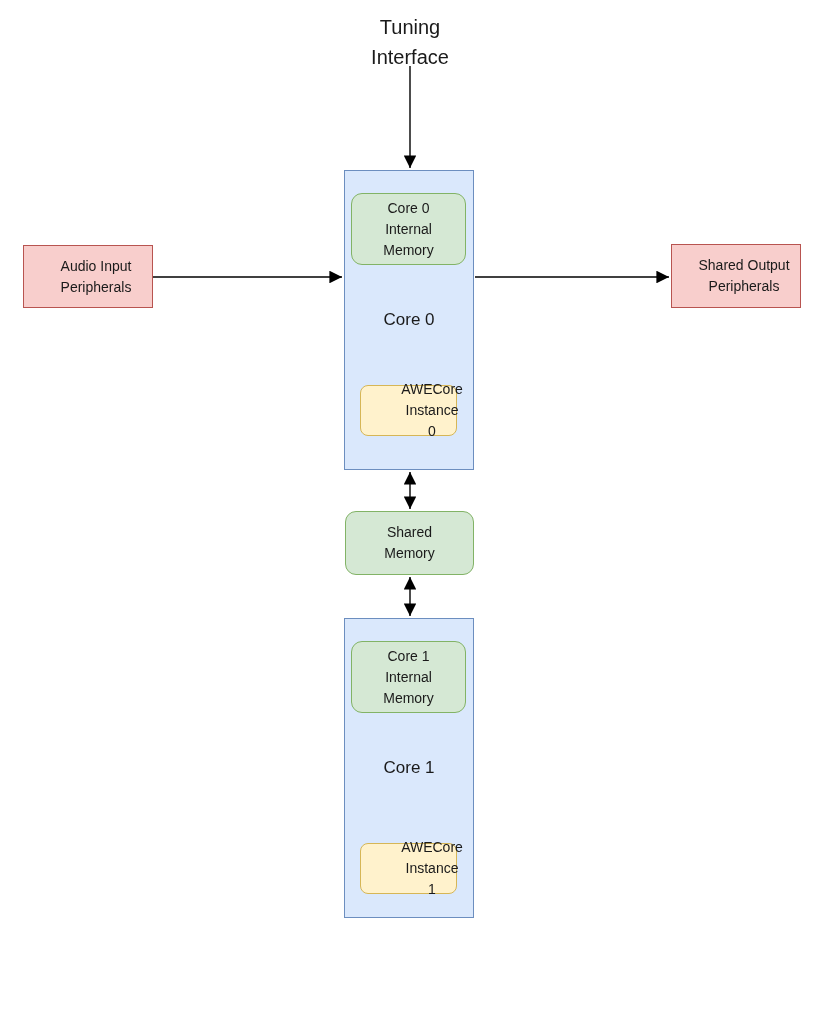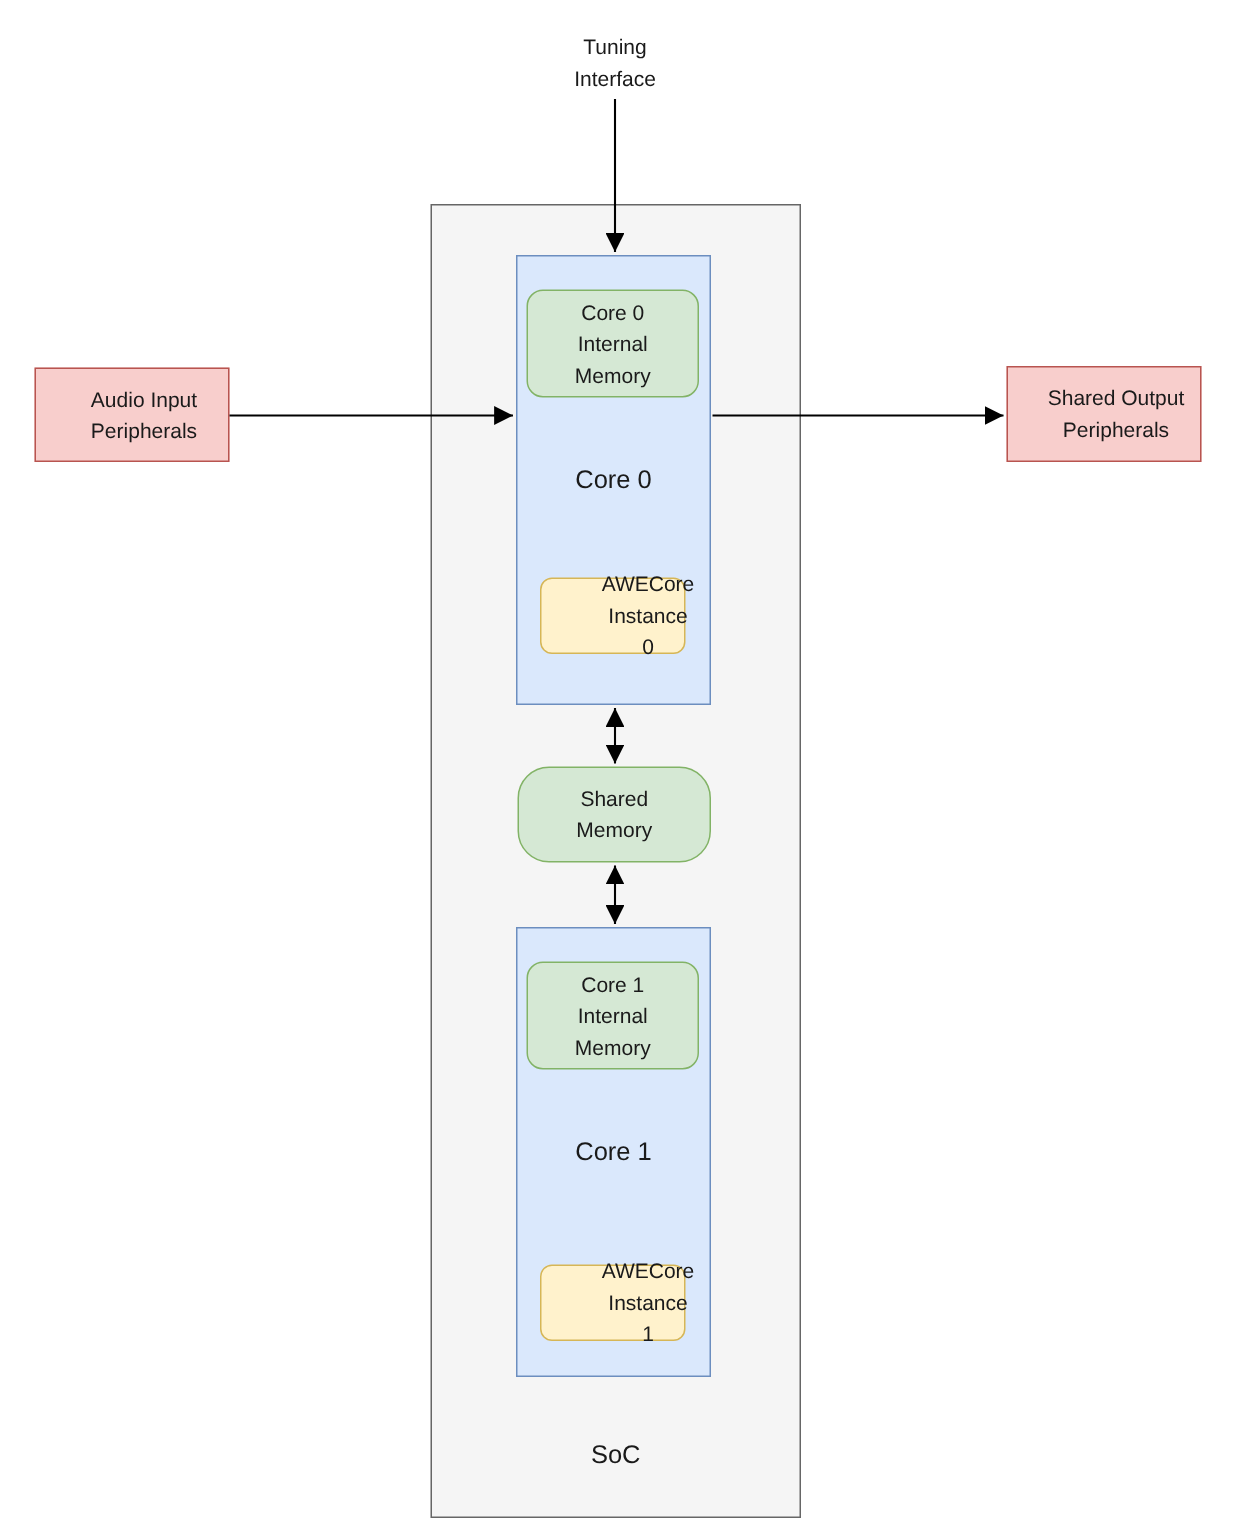--- a/index.html
+++ b/index.html
@@ -47,37 +47,34 @@
     width: 827px; height: 1025px;
     pointer-events: none;
   }
   #edges line { stroke: var(--arrow, #000000); stroke-width: 1.4; }
 </style>
 </head>
 <body>
 
 <div id="canvas">
 
-  <div class="label-layer" style="left:330px; top:20px; width:160px; height:44px; font-size:14px; line-height:1.5;">Tuning
+  <div class="label-layer" style="left:330px; top:20px; width:160px; height:44px; font-size:20px; line-height:1.5;">Tuning
 Interface</div>
 
-  <div class="node soc" style="left:287px; top:136px; width:247px; height:876px;">
-    <div class="label-layer big" style="left:0; right:0; top:816px; height:34px;">SoC</div>
-  </div>
 
   <div class="node blue" style="left:344px; top:170px; width:130px; height:300px;">
     <div class="label-layer big" style="left:0; top:0; right:0; bottom:0;">Core 0</div>
     <div class="node green" style="left:6px; top:22px; width:115px; height:72px;">Core 0
 Internal
 Memory</div>
     <div class="node yellow" style="left:15px; top:214px; width:97px; height:51px;">AWECore
 Instance 0</div>
   </div>
 
-  <div class="node green" style="left:345px; top:511px; width:129px; height:64px;border-radius:21px;">Shared
+  <div class="node green" style="left:345px; top:511px; width:129px; height:64px;">Shared
 Memory</div>
 
   <div class="node blue" style="left:344px; top:618px; width:130px; height:300px;">
     <div class="label-layer big" style="left:0; top:0; right:0; bottom:0;">Core 1</div>
     <div class="node green" style="left:6px; top:22px; width:115px; height:72px;">Core 1
 Internal
 Memory</div>
     <div class="node yellow" style="left:15px; top:224px; width:97px; height:51px;">AWECore
 Instance 1</div>
   </div>

